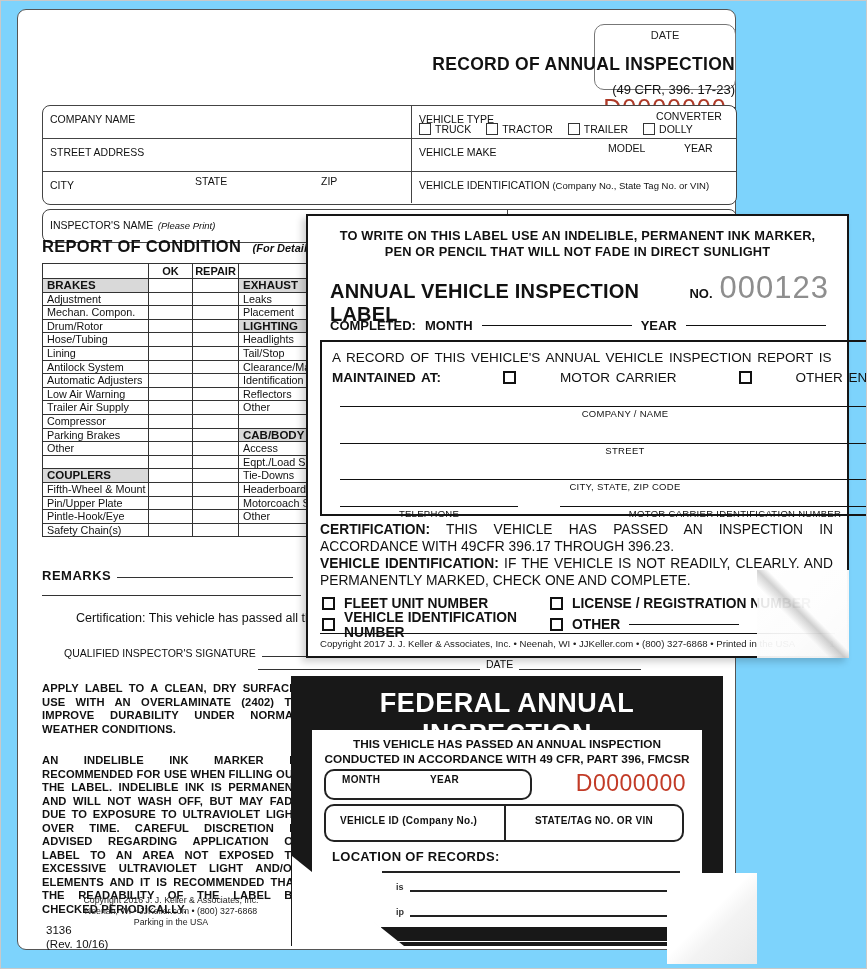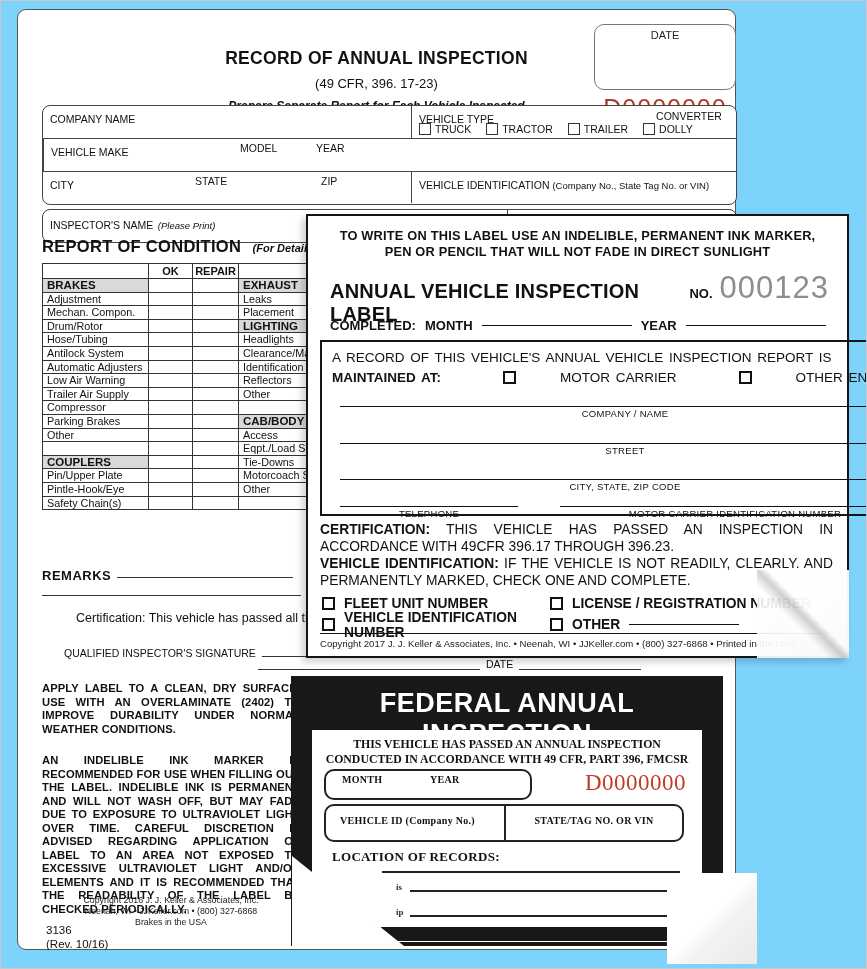--- a/index.html
+++ b/index.html
@@ -7,21 +7,21 @@
     box-sizing:border-box;overflow:hidden;font-family:"Liberation Sans",sans-serif;color:#111;}
   .b{font-weight:bold;}
 
   
   .form{position:absolute;left:16px;top:8px;width:719px;height:941px;background:#fff;
     border:1.5px solid #555;border-radius:9px;box-sizing:border-box;z-index:1;}
   .date-box{position:absolute;left:576px;top:14px;width:142px;height:66px;border:1.5px solid #777;
     border-radius:10px;text-align:center;font-size:11px;padding-top:4px;box-sizing:border-box;color:#222;}
   .form-serial{position:absolute;left:576px;top:84px;width:142px;text-align:center;font-size:25px;
     color:#ad3a28;letter-spacing:1px;}
-  .form-head{position:absolute;left:0;top:38px;width:100%;text-align:center;}
+  .form-head{position:absolute;left:0;top:44px;width:100%;text-align:right;}
   .f-title{font-size:17.5px;font-weight:bold;letter-spacing:.3px;}
   .f-sub{font-size:13px;margin-top:7px;}
   .f-instr{font-size:12px;font-style:italic;font-weight:bold;margin-top:8px;}
 
   .ibox{position:absolute;left:24px;width:695px;border:1.5px solid #444;border-radius:8px;
     box-sizing:border-box;background:#fff;}
   .ibox1{top:95px;height:100px;}
   .irow{display:grid;grid-template-columns:368px 1fr;height:33px;border-bottom:1.5px solid #444;box-sizing:border-box;}
   .irow.last{border-bottom:none;height:31px;}
   .ileft,.iright{position:relative;padding:3px 0 0 7px;box-sizing:border-box;}
@@ -101,21 +101,21 @@
   .l-copy{position:absolute;left:12px;top:422px;font-size:9.6px;color:#222;white-space:nowrap;}
   .l-pg{margin-left:34px;}
   .l-curl{position:absolute;right:-2px;bottom:-2px;width:92px;height:88px;
     background:linear-gradient(45deg,rgba(255,255,255,.55) 40%,rgba(185,185,185,.65) 49%,rgba(255,255,255,.75) 55%),
                linear-gradient(315deg,rgba(233,233,233,.96) 0%,rgba(248,248,248,.88) 40%,rgba(255,255,255,.72) 100%);}
 
   
   .sticker{position:absolute;left:290px;top:675px;width:432px;height:270px;background:#181818;z-index:3;}
   .s-title{position:absolute;top:12px;width:100%;text-align:center;color:#fff;font-weight:bold;
     font-size:27px;letter-spacing:.5px;}
-  .s-panel{position:absolute;left:21px;top:54px;width:390px;height:212px;background:#fff;font-family:Liberation Serif, serif;}
+  .s-panel{position:absolute;left:21px;top:54px;width:390px;height:212px;background:#fff;}
   .s-passed{margin-top:7px;text-align:center;font-weight:bold;font-size:11.8px;line-height:14.5px;}
   .s-cap{font-size:10px;font-weight:bold;letter-spacing:.3px;}
   .s-mybox{position:absolute;left:12px;top:39px;width:208px;height:31px;border:2px solid #222;
     border-radius:10px;box-sizing:border-box;}
   .cap-month{position:absolute;left:16px;top:3px;}
   .cap-year{position:absolute;left:104px;top:3px;}
   .s-serial{position:absolute;right:16px;top:40px;font-size:23px;color:#c23b27;letter-spacing:.5px;}
   .s-idbox{position:absolute;left:12px;top:74px;width:360px;height:38px;border:2px solid #222;
     border-radius:10px;box-sizing:border-box;display:flex;}
   .s-idl{width:180px;border-right:2px solid #222;padding:4px 6px 0 14px;box-sizing:border-box;}
@@ -176,20 +176,21 @@
               </span>
             <span class="vt-item">
                 <span class="vt-conv">CONVERTER</span>
                 <span class="cb"></span>
                 <span>DOLLY</span>
               </span>
           </div>
         </div>
       </div>
       <div class="irow">
+        <div class="ileft"><span class="flabel">STREET ADDRESS</span></div>
         <div class="iright">
           <span class="flabel">VEHICLE MAKE</span>
           <span class="flabel mk-model">MODEL</span>
           <span class="flabel mk-year">YEAR</span>
         </div>
       </div>
       <div class="irow last">
         <div class="ileft">
           <span class="flabel">CITY</span>
           <span class="flabel csz-state">STATE</span>
@@ -269,20 +270,28 @@
           </tr>
           <tr>
             <td>Hose/Tubing</td>
             <td></td>
             <td></td>
             <td>Headlights</td>
             <td></td>
             <td></td>
           </tr>
           <tr>
+            <td>Lining</td>
+            <td></td>
+            <td></td>
+            <td>Tail/Stop</td>
+            <td></td>
+            <td></td>
+          </tr>
+          <tr>
             <td>Antilock System</td>
             <td></td>
             <td></td>
             <td>Clearance/Marker</td>
             <td></td>
             <td></td>
           </tr>
           <tr>
             <td>Automatic Adjusters</td>
             <td></td>
@@ -337,20 +346,28 @@
             <td></td>
             <td>Eqpt./Load Secure</td>
             <td></td>
             <td></td>
           </tr>
           <tr>
             <td class="sec">COUPLERS</td>
             <td></td>
             <td></td>
             <td>Tie-Downs</td>
+            <td></td>
+            <td></td>
+          </tr>
+          <tr>
+            <td>Fifth-Wheel &amp; Mount</td>
+            <td></td>
+            <td></td>
+            <td>Headerboard</td>
             <td></td>
             <td></td>
           </tr>
           <tr>
             <td>Pin/Upper Plate</td>
             <td></td>
             <td></td>
             <td>Motorcoach Seats</td>
             <td></td>
             <td></td>
@@ -386,21 +403,21 @@
       <span class="d-line1"></span>
       <span>DATE</span>
       <span class="d-line2"></span>
     </div>
 
     <div class="instr instr1">APPLY LABEL TO A CLEAN, DRY SURFACE. USE WITH AN OVERLAMINATE (2402) TO IMPROVE DURABILITY UNDER NORMAL WEATHER CONDITIONS.</div>
     <div class="instr instr2">AN INDELIBLE INK MARKER IS RECOMMENDED FOR USE WHEN FILLING OUT THE LABEL. INDELIBLE INK IS PERMANENT AND WILL NOT WASH OFF, BUT MAY FADE DUE TO EXPOSURE TO ULTRAVIOLET LIGHT OVER TIME. CAREFUL DISCRETION IS ADVISED REGARDING APPLICATION OF LABEL TO AN AREA NOT EXPOSED TO EXCESSIVE ULTRAVIOLET LIGHT AND/OR ELEMENTS AND IT IS RECOMMENDED THAT THE READABILITY OF THE LABEL BE CHECKED PERIODICALLY.</div>
     <div class="form-copy">
       <div>Copyright 2016 J. J. Keller &amp; Associates, Inc.</div>
       <div>Neenah, WI • JJKeller.com • (800) 327-6868</div>
-      <div>Brakes in the USA</div>
+      <div>Parking in the USA</div>
     </div>
     <div class="formnum">
       <div>3136</div>
       <div>(Rev. 10/16)</div>
     </div>
   </div>
 
   <div class="label">
     <div class="l-warn">
       <div>TO WRITE ON THIS LABEL USE AN INDELIBLE, PERMANENT INK MARKER,</div>

